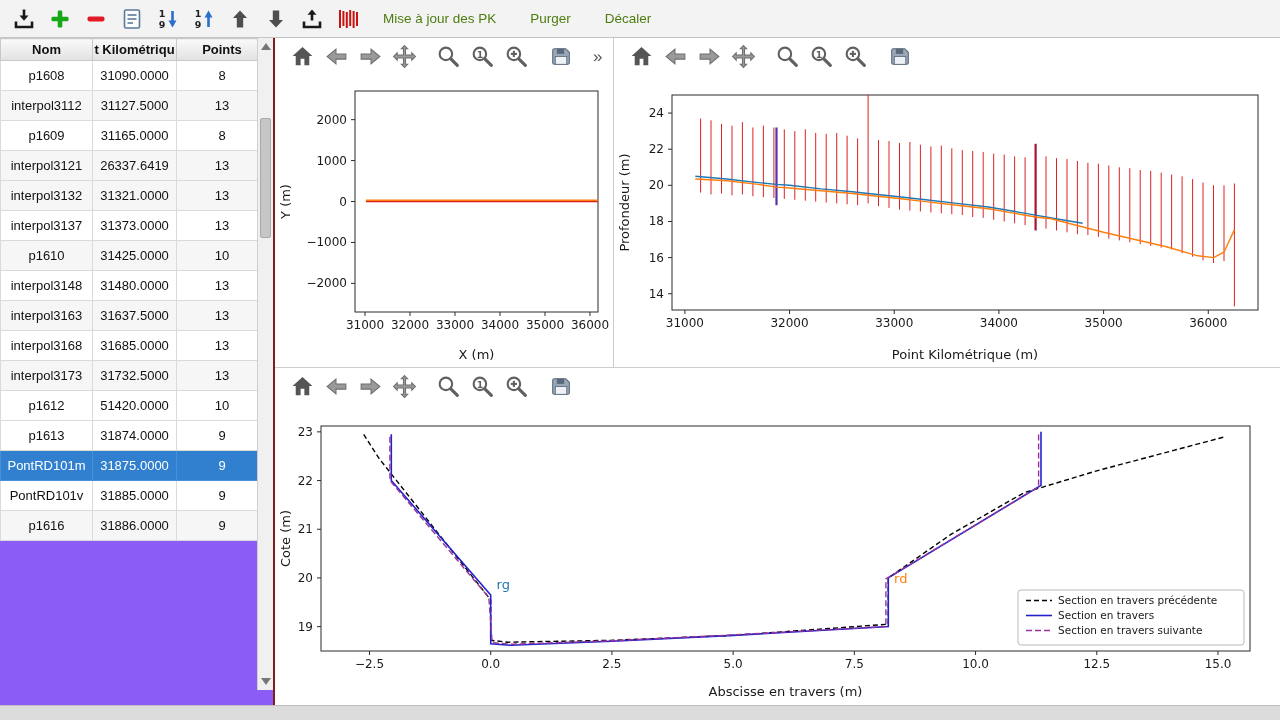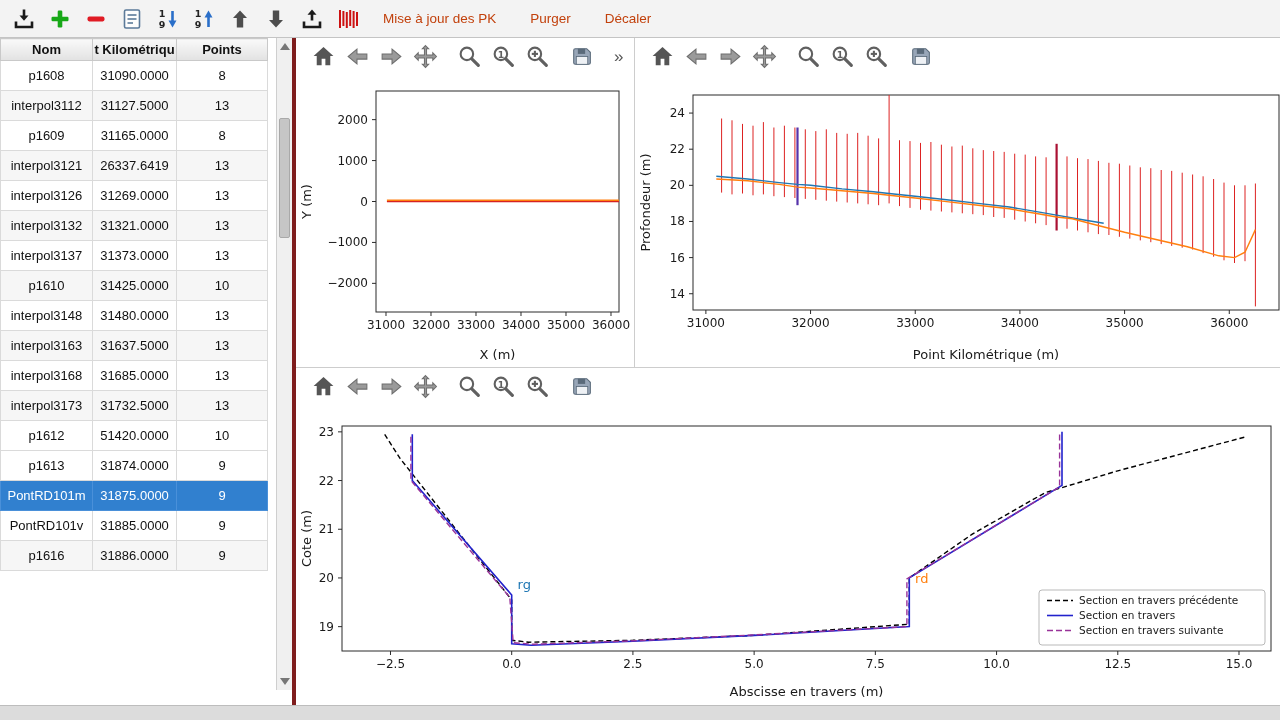--- a/index.html
+++ b/index.html
@@ -1,23 +1,23 @@
 <!DOCTYPE html>
 <html><head>
 <meta charset="utf-8">
 <style>
   *{box-sizing:border-box;margin:0;padding:0}
   html,body{width:1280px;height:720px;overflow:hidden}
   body{font-family:"Liberation Sans",sans-serif;background:#e6e6e6}
   .app{width:1280px;height:720px;display:flex;flex-direction:column}
   .toolbar{height:38px;background:#f3f3f3;border-bottom:1px solid #c4c4c4;display:flex;align-items:center;padding:0 6px;flex:none}
   .tbtn{width:36px;height:32px;border:none;background:transparent;display:flex;align-items:center;justify-content:center;cursor:pointer}
-  .ttext{border:none;background:transparent;font-family:"Liberation Sans",sans-serif;font-size:13.5px;color:#c2410c;padding:0 10px;margin:0 7px;height:32px;cursor:pointer}
+  .ttext{border:none;background:transparent;font-family:"Liberation Sans",sans-serif;font-size:13.5px;color:#4d7c0f;padding:0 10px;margin:0 7px;height:32px;cursor:pointer}
   .content{flex:1;display:flex;min-height:0}
-  .table-panel{width:296px;background:#ffffff;border-right:4px solid #7f1d1d;position:relative;flex:none}
+  .table-panel{width:275px;background:#8b5cf6;border-right:2px solid #7f1d1d;position:relative;flex:none}
   table{border-collapse:collapse;table-layout:fixed;width:267px;background:#fff}
   th{height:22px;background:linear-gradient(#f9f9f9,#e2e2e2);border:1px solid #c9c9c9;font-size:13px;font-weight:bold;color:#111;overflow:hidden;white-space:nowrap}
   td{height:30px;border:1px solid #dadada;font-size:13px;color:#111;text-align:center;overflow:hidden;white-space:nowrap;background:#fff}
   tr.alt td{background:#f6f6f6}
   tr.selected td{background:#3180cf;color:#fff;border-color:#4a90d9}
   .vscroll{position:absolute;top:0;right:0;width:16px;height:652px;background:#f0f0f0;border-left:1px solid #cfcfcf}
   .arr{position:absolute;left:3px;width:0;height:0;border-left:5px solid transparent;border-right:5px solid transparent}
   .arr.up{top:5px;border-bottom:7px solid #777}
   .arr.down{bottom:5px;border-top:7px solid #777}
   .thumb{position:absolute;left:2px;width:11px;top:80px;height:120px;background:#c6c6c6;border:1px solid #a9a9a9;border-radius:2px}
@@ -139,25 +139,20 @@
               <td>13</td>
             </tr>
             <tr>
               <td>p1609</td>
               <td>31165.0000</td>
               <td>8</td>
             </tr>
             <tr class="alt">
               <td>interpol3121</td>
               <td>26337.6419</td>
-              <td>13</td>
-            </tr>
-            <tr>
-              <td>interpol3126</td>
-              <td>31269.0000</td>
               <td>13</td>
             </tr>
             <tr class="alt">
               <td>interpol3132</td>
               <td>31321.0000</td>
               <td>13</td>
             </tr>
             <tr>
               <td>interpol3137</td>
               <td>31373.0000</td>

